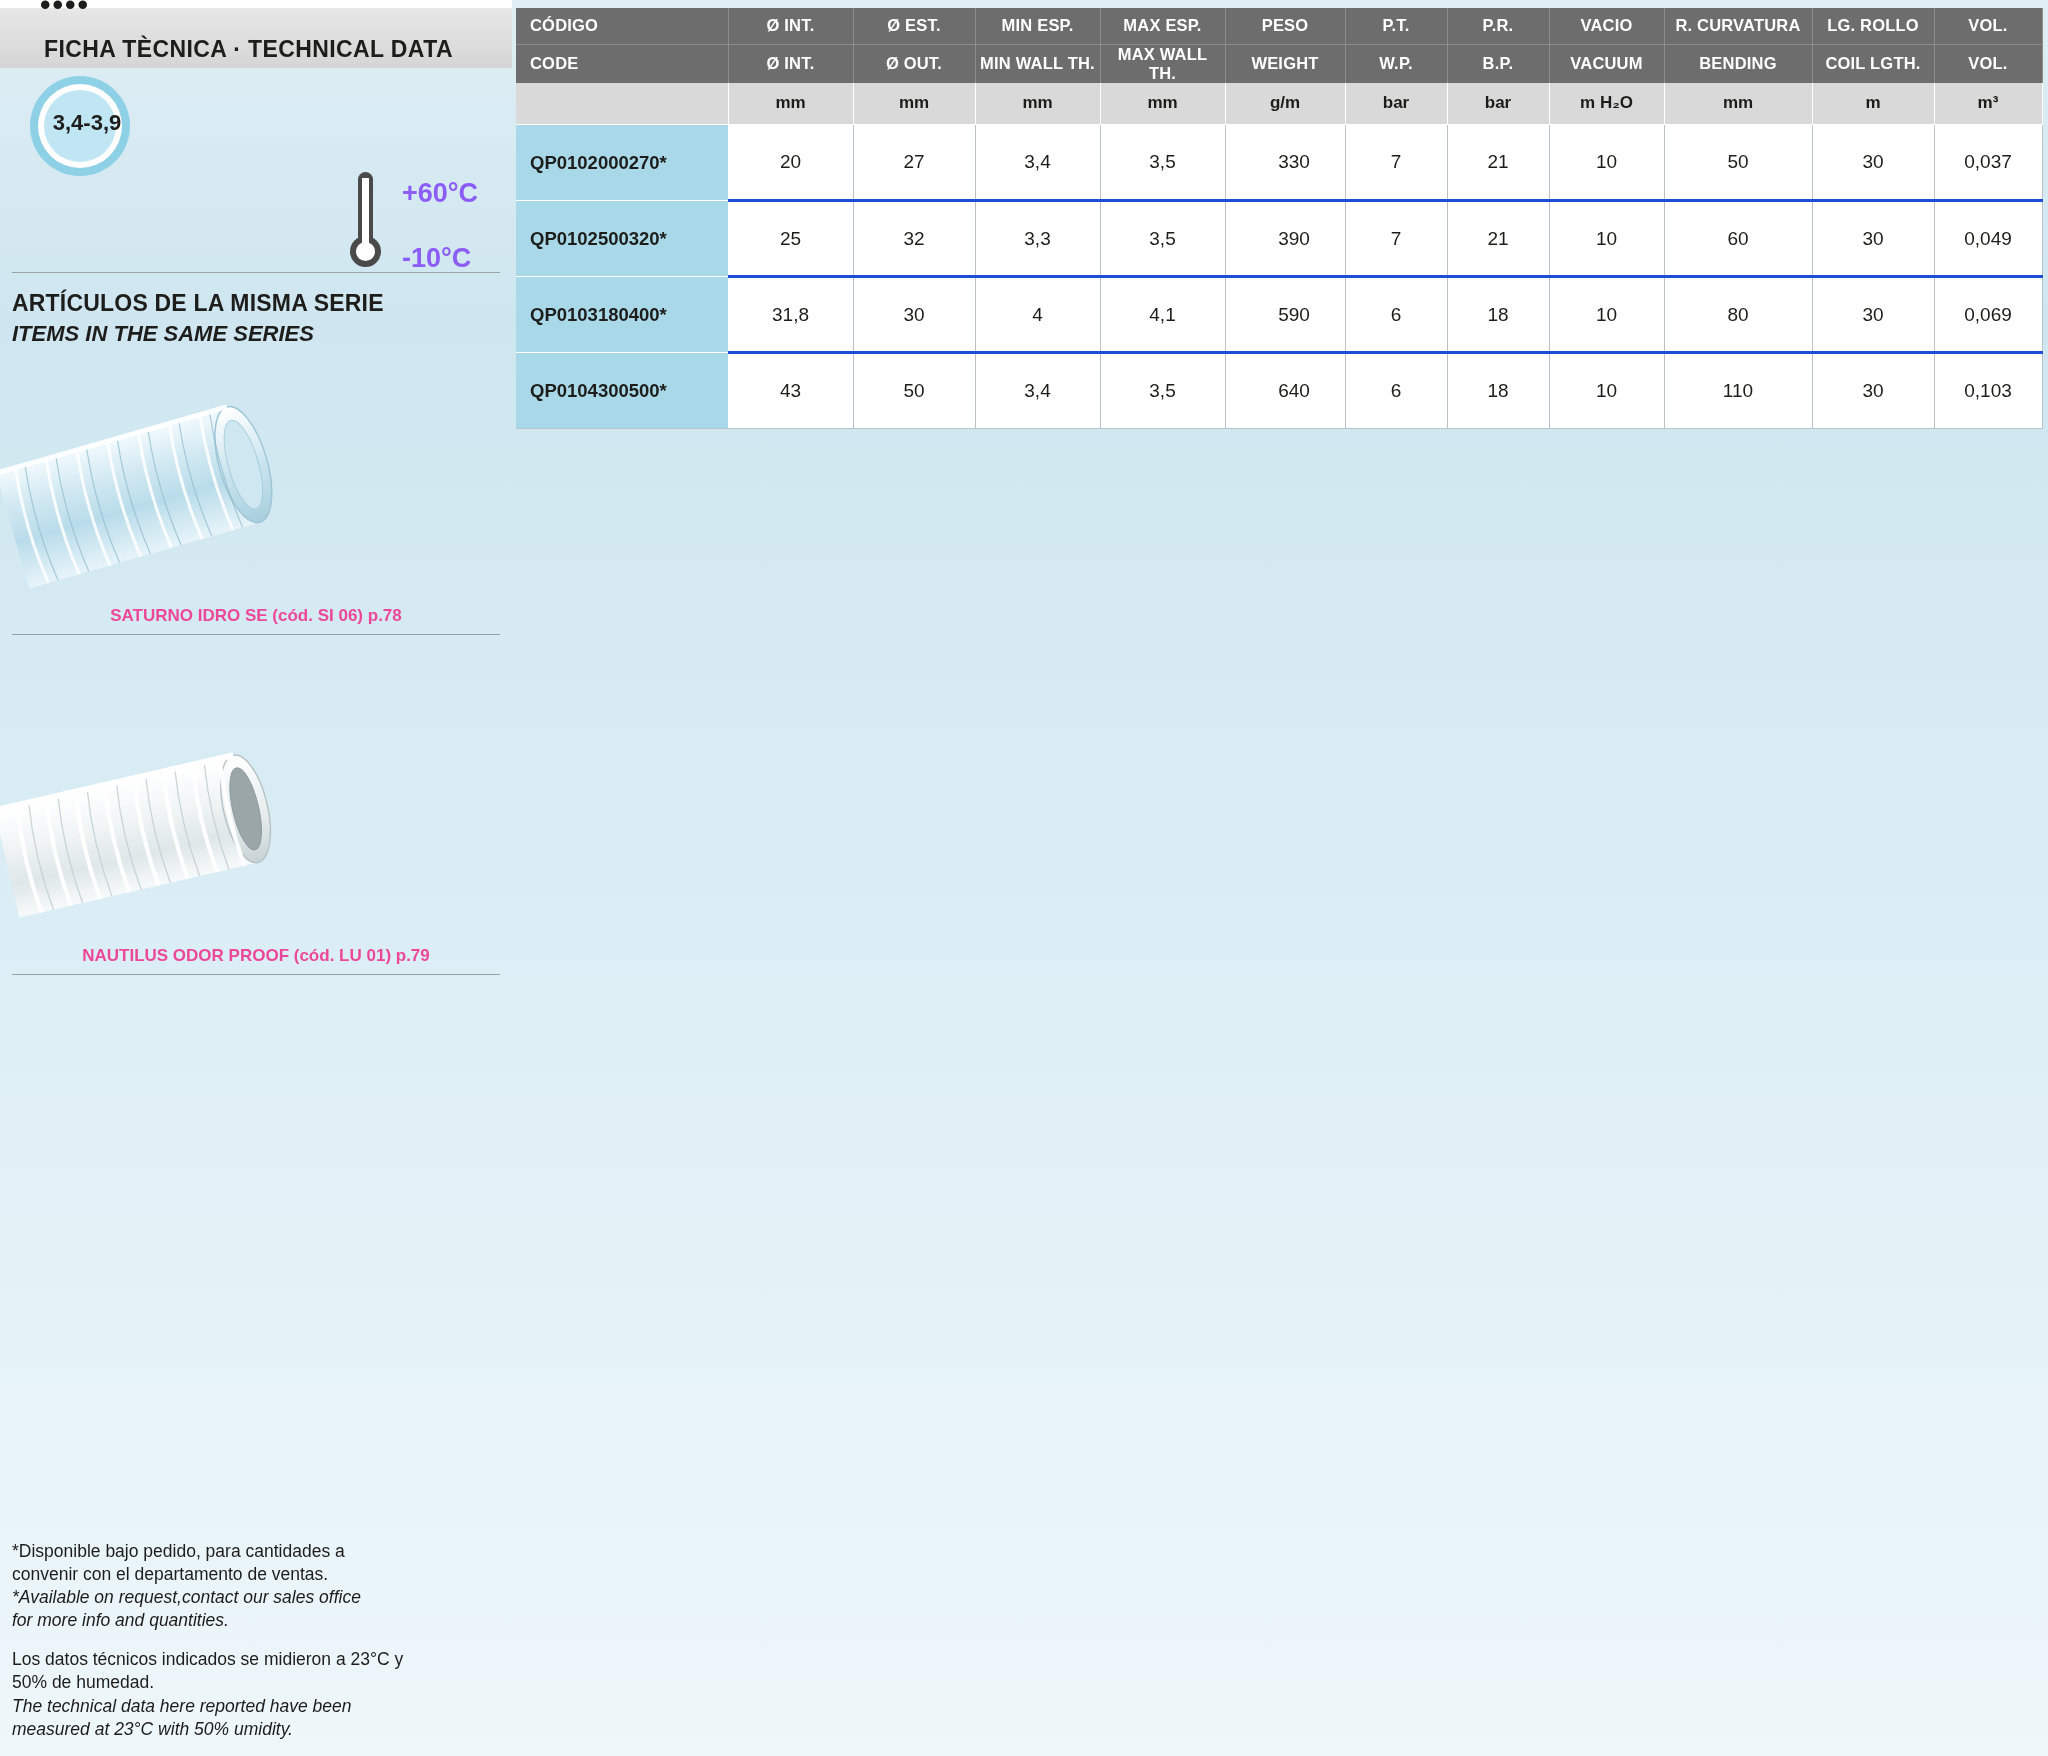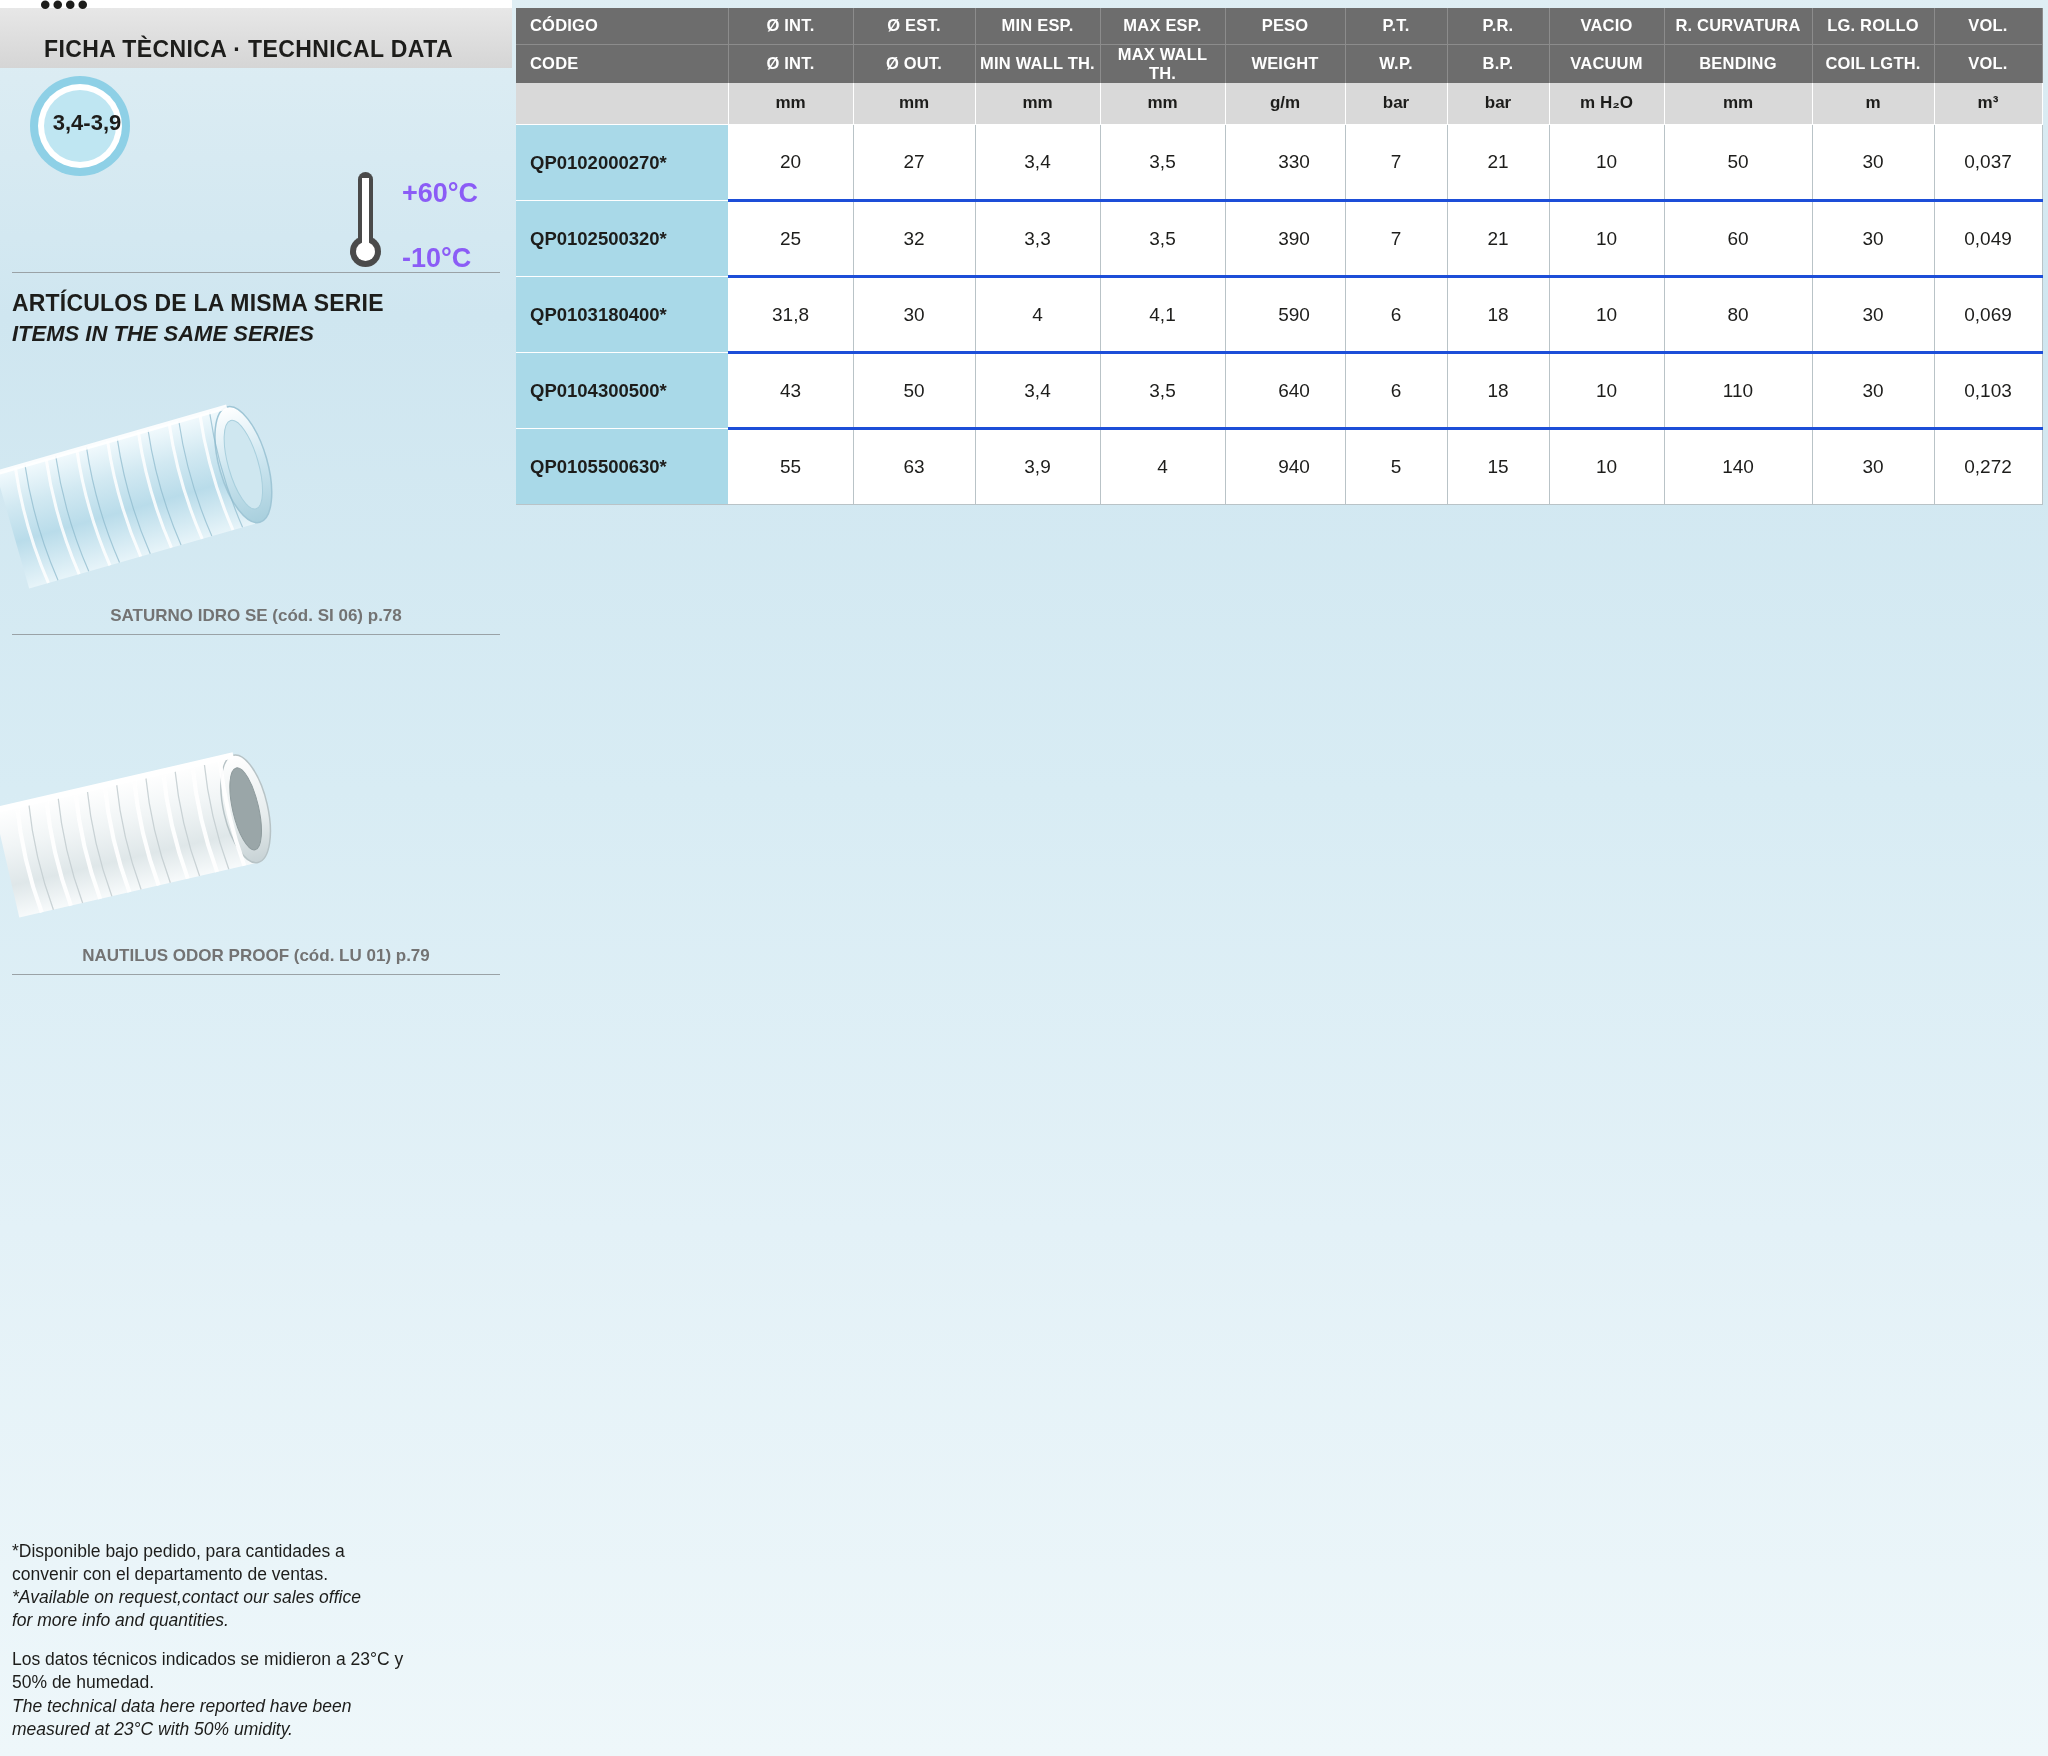--- a/index.html
+++ b/index.html
@@ -145,21 +145,21 @@
     font-style: italic;
     font-weight: bold;
     color: #1d1d1b;
     margin-top: 4px;
   }
 
   .product-block { position: absolute; left: 0; }
   .product-caption {
     font-size: 17px;
     font-weight: bold;
-    color: #737373;
+    color: #ec4899;
     text-align: center;
     width: 488px;
     margin-left: 12px;
   }
   .prod-rule {
     width: 488px; height: 1px;
     background: #9aa2a6;
     margin: 8px 0 0 12px;
   }
 
@@ -506,29 +506,15 @@
         <td>3,4</td>
         <td>3,5</td>
         <td class="weight">640</td>
         <td>6</td>
         <td>18</td>
         <td>10</td>
         <td>110</td>
         <td>30</td>
         <td>0,103</td>
       </tr>
-      <tr>
-        <td class="code-cell">QP0105500630*</td>
-        <td>55</td>
-        <td>63</td>
-        <td>3,9</td>
-        <td>4</td>
-        <td class="weight">940</td>
-        <td>5</td>
-        <td>15</td>
-        <td>10</td>
-        <td>140</td>
-        <td>30</td>
-        <td>0,272</td>
-      </tr>
     </tbody>
   </table>
 </div>
 
 </body></html>

